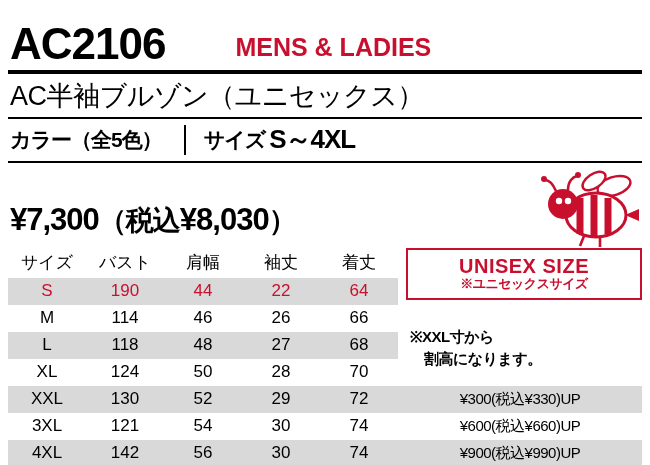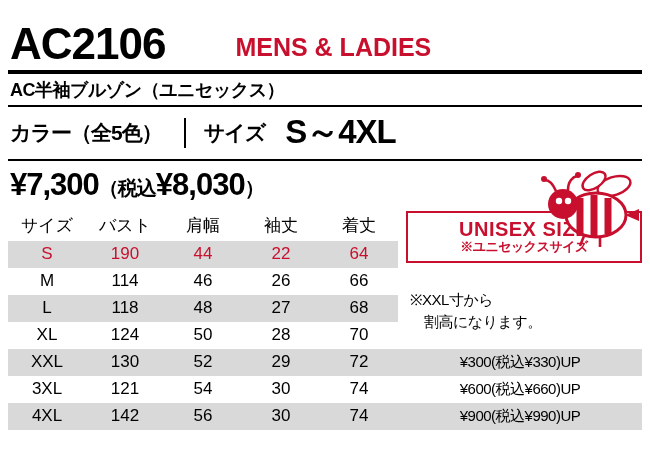--- a/index.html
+++ b/index.html
@@ -23,43 +23,43 @@
     line-height: 1; color: #000; font-family: "Liberation Sans", sans-serif;
   }
   .mens-ladies {
     font-size: 25px; font-weight: bold; color: #c8102e;
     margin-left: 70px; margin-bottom: 4px; letter-spacing: 0px;
   }
   .rule-thick { height: 4px; background: #000; margin: 4px 8px 0 8px; }
   .rule-thin { height: 2px; background: #000; margin: 0 8px; }
 
   .jp-title {
-    font-size: 18px; font-weight: bold; padding: 4px 4px 3px 10px;
+    font-size: 27px; font-weight: normal; padding: 4px 4px 3px 10px;
     letter-spacing: -0.5px;
   }
 
   .spec-row {
     display: flex; align-items: center;
     padding: 3px 10px 4px 10px;
     font-size: 21px; font-weight: bold; border-radius: 15px;
   }
   .spec-color { letter-spacing: -1px; }
   .spec-divider {
     width: 2px; background: #000; height: 30px; margin: 0 18px 0 22px;
   }
   .spec-size-label { letter-spacing: -1px; }
-  .spec-size-range { font-size: 33px; margin-left: 20px; letter-spacing: -1px; }
+  .spec-size-range { font-size: 26px; margin-left: 4px; letter-spacing: -1px; }
 
   .price-row {
     display: flex; align-items: baseline;
     padding: 6px 10px 2px 10px;
     font-size: 31px; font-weight: bold; letter-spacing: -1px;
   }
   .price-tax-val { font-size: 31px; }
-  .price-paren { font-size: 20px; }
+  .price-paren { font-size: 28px; margin-top: 33px; }
 
   
   .table-wrap { position: relative; padding: 0 8px; margin-top: 6px; }
   table.size-table {
     border-collapse: collapse; width: 634px; table-layout: fixed;
     font-size: 17px;
   }
   table.size-table col.c0 { width: 78px; }
   table.size-table col.c1 { width: 78px; }
   table.size-table col.c2 { width: 78px; }
@@ -97,20 +97,21 @@
   }
   .unisex-sub {
     color: #c8102e; font-weight: bold; font-size: 13px; line-height: 1.1;
     letter-spacing: -0.5px;
   }
 
   .xxl-note {
     position: absolute; left: 410px; top: 78px;
     font-size: 15px; line-height: 1.45; color: #000;
     letter-spacing: -0.5px;
+    font-weight: bold;
   }
 
   
   .bee { position: absolute; right: 6px; top: 168px; width: 104px; height: 80px; }
 </style>
 </head>
 <body>
 
 <div class="sheet">
 

